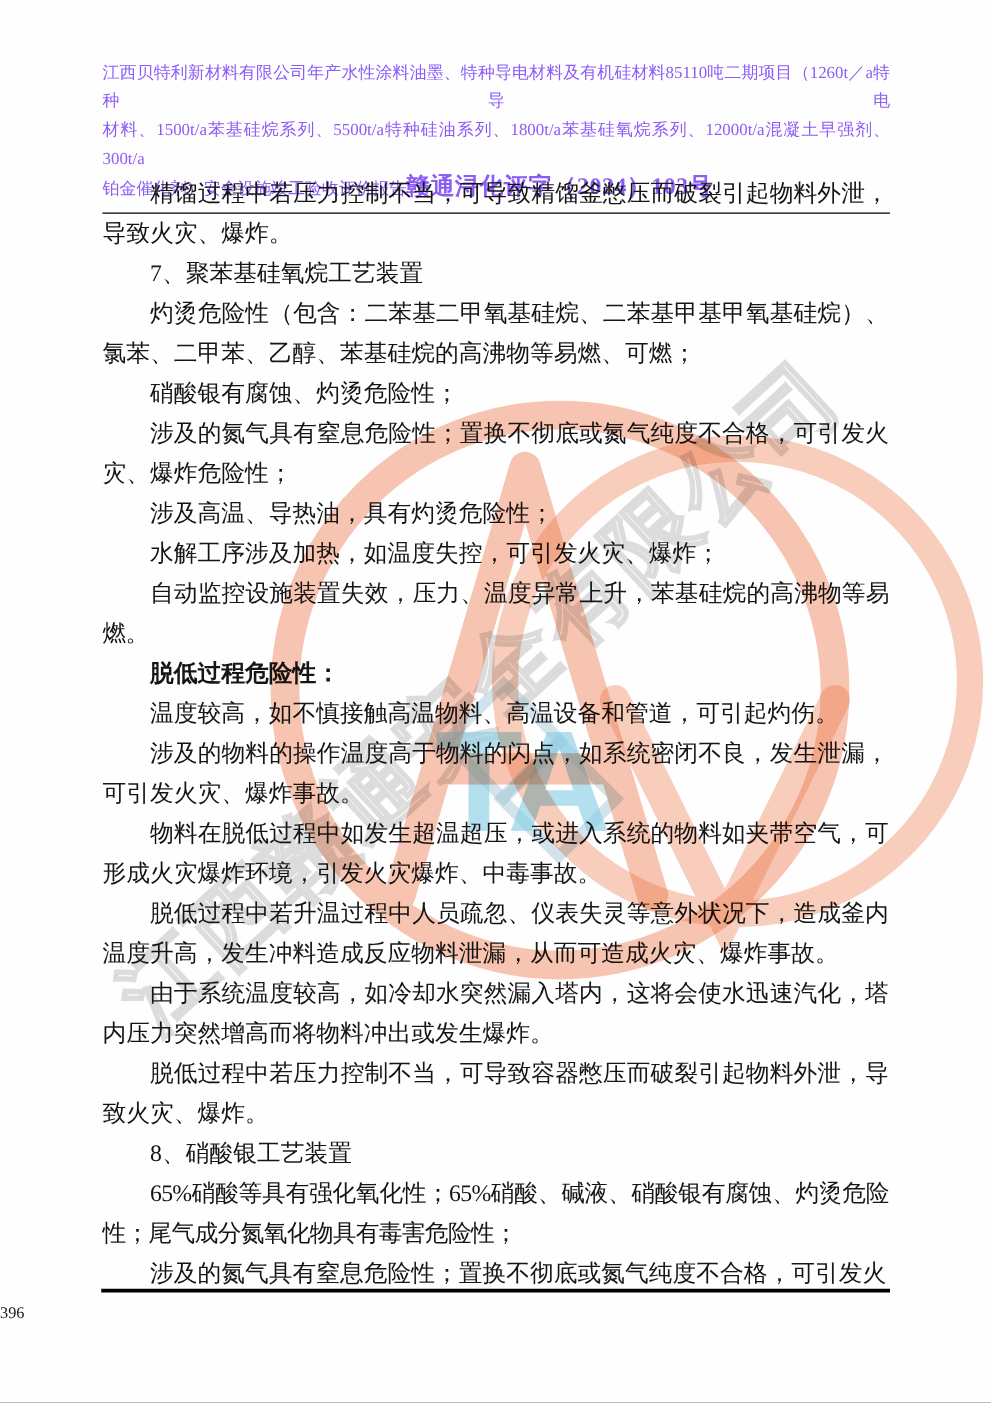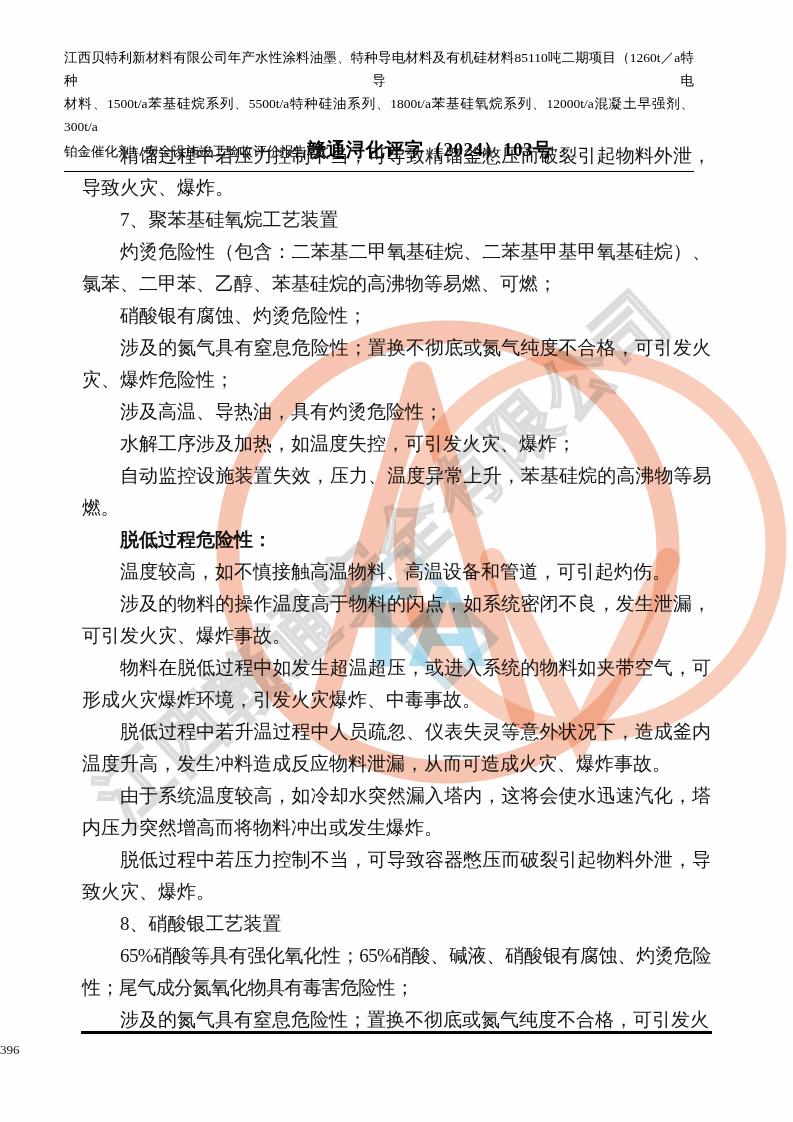--- a/index.html
+++ b/index.html
@@ -2,22 +2,22 @@
 <html><head>
 <meta charset="utf-8">
 <style>
   html,body{margin:0;padding:0;background:#888;}
   .page{
     position:relative; width:793px; height:1122px; margin:0 auto;
     background:#fefefe; overflow:hidden;
     font-family:"Liberation Serif","DejaVu Serif",serif; color:#151515;
   }
   
-  .header{position:absolute; left:64px; top:46px; width:630px; z-index:2;
-          font-size:13.5px; line-height:23px; color:#000000;}
+  .header{position:absolute; left:82px; top:46px; width:630px; z-index:2;
+          font-size:13.5px; line-height:23px; color:#8b5cf6;}
   .h-line{text-align:justify; text-align-last:justify;}
   .h-line3{display:flex; align-items:baseline;}
   .docnum{font-weight:bold; font-size:19px; letter-spacing:.5px;}
   .header-rule{margin-top:8px; border-top:1.6px solid #000; height:0;}
   
   .bodytext{position:absolute; left:82px; top:140px; width:629px; z-index:2;
             font-size:19px; line-height:32px; text-align:justify;}
   .bodytext p{margin:0; text-indent:2em;}
   .bodytext p.bold{font-weight:bold;}
   .bodytext p.tight{letter-spacing:-0.58px;}

